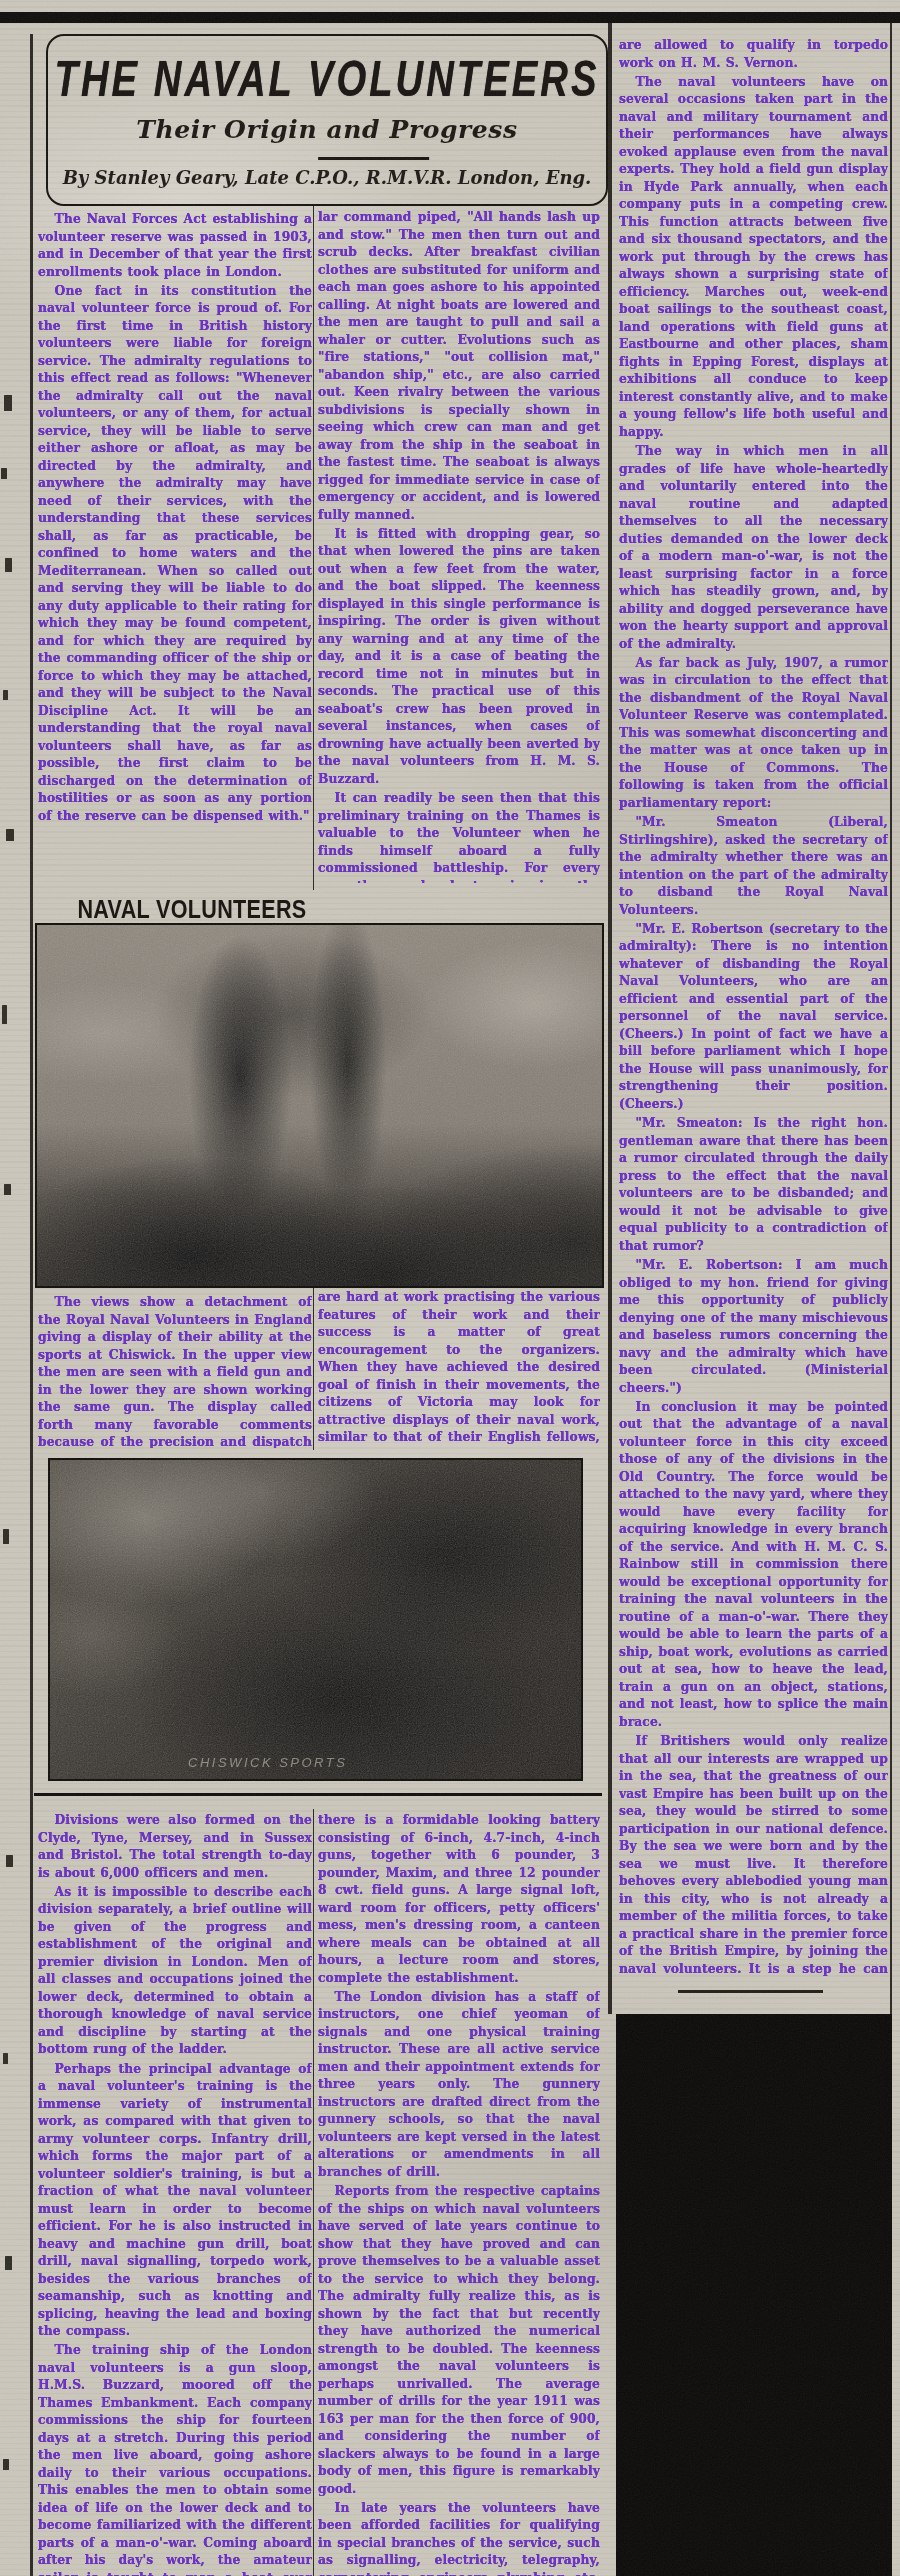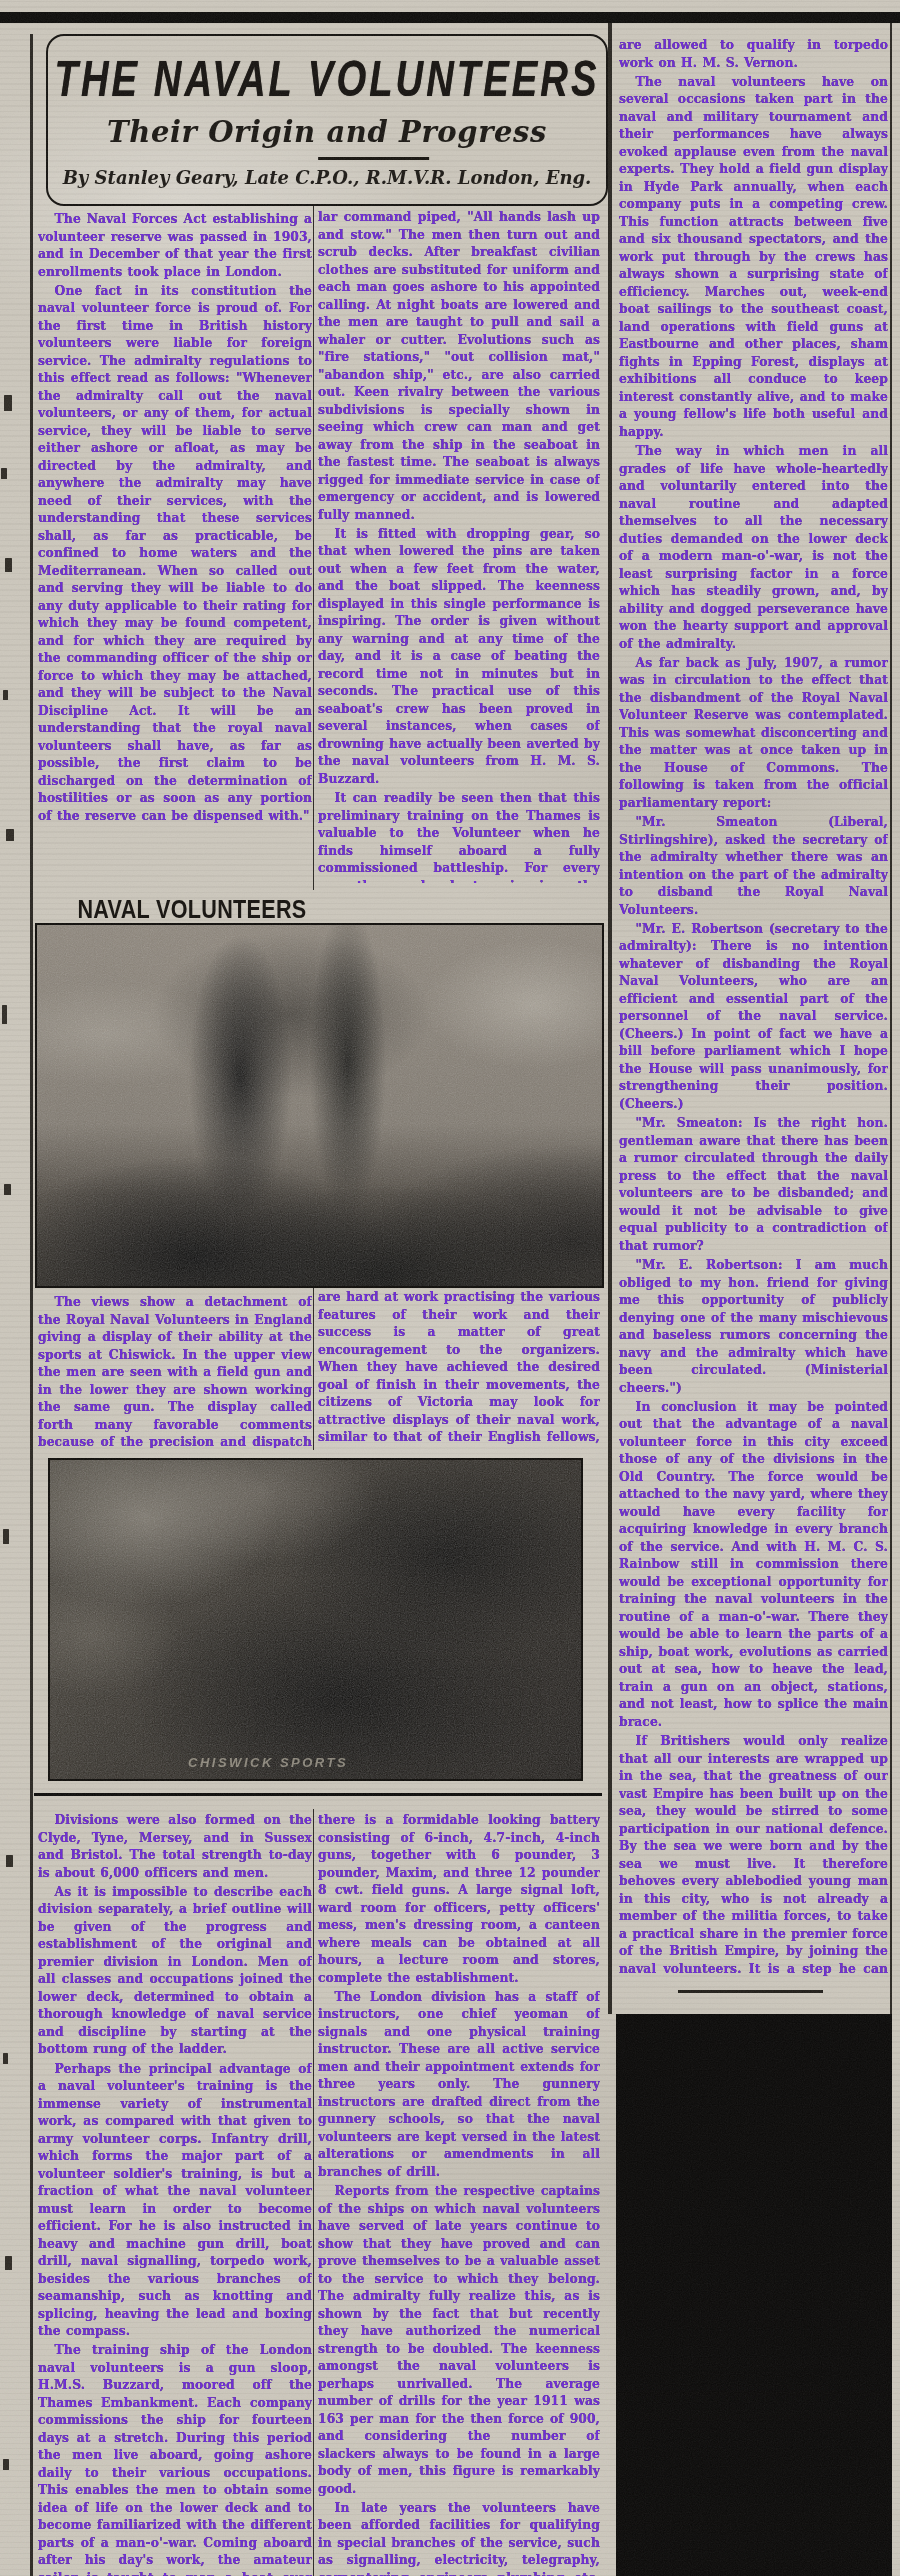--- a/index.html
+++ b/index.html
@@ -15,21 +15,21 @@
        repeating-linear-gradient(0deg, rgba(70,65,58,.05) 0 1.2px, transparent 1.2px 5.5px);}
   .rule-h{position:absolute;background:#0d0c0a;}
   .rule-v{position:absolute;background:#2a2722;}
   .masthead{position:absolute;left:46px;top:34px;width:558px;height:168px;
             border:2.5px solid #14120f;border-radius:18px;}
   .mast-title{position:absolute;left:0;right:0;top:15px;text-align:center;
       font-family:"Liberation Sans","DejaVu Sans",sans-serif;font-weight:bold;font-style:italic;
       font-size:39px;letter-spacing:3.1px;color:#161310;transform:scale(.98,1.28);transform-origin:center top;
       text-shadow:0 0 0.6px rgba(20,17,12,.8);}
   .mast-sub{position:absolute;left:0;right:0;top:79px;text-align:center;
-      font-style:italic;font-weight:bold;font-size:29px;color:#1a1713;letter-spacing:0.6px;}
+      font-style:italic;font-weight:bold;font-size:25px;color:#1a1713;letter-spacing:0.6px;}
   .mast-rule{position:absolute;left:50%;top:121px;width:111px;height:2.5px;background:#17140f;transform:translateX(-8%);}
   .mast-byline{position:absolute;left:0;right:0;top:131px;text-align:center;
       font-style:italic;font-weight:bold;font-size:18px;color:#1c1915;}
   .textcol{position:absolute;overflow:hidden;}
   .textcol p{margin:0 0 1.8px 0;text-indent:16.6px;text-align:justify;
       font-weight:bold;font-size:12.3px;line-height:17.5px;color:#6d28d9;
       letter-spacing:0.1px;word-spacing:0.9px;text-shadow:0 0 0.4px rgba(35,30,24,.85);}
   .cont p:first-child{text-indent:0;}
   .section-head{position:absolute;left:67px;top:894px;width:250px;text-align:center;
       font-family:"Liberation Sans","DejaVu Sans",sans-serif;font-weight:bold;font-size:21.6px;
@@ -48,21 +48,21 @@
        linear-gradient(180deg,#8b8378 0%,#7e776d 55%,#4a443c 75%,#2a2620 100%);}
   .photo2{left:48px;top:1458px;width:531px;height:319px;
      background:
        radial-gradient(ellipse 185px 123px at 18% 18%, rgba(190,183,170,.45), transparent 72%),
        radial-gradient(ellipse 160px 99px at 40% 10%, rgba(160,152,140,.35), transparent 72%),
        radial-gradient(ellipse 123px 86px at 8% 55%, rgba(140,133,120,.30), transparent 72%),
        radial-gradient(ellipse 210px 123px at 75% 30%, rgba(0,0,0,.75), transparent 80%),
        radial-gradient(ellipse 259px 148px at 55% 75%, rgba(0,0,0,.8), transparent 82%),
        linear-gradient(135deg,#4d483f 0%,#2b2721 45%,#171411 100%);}
   .photo-caption{position:absolute;left:26%;bottom:8.6px;
-      font-family:"Liberation Sans",sans-serif;font-weight:bold;font-size:13px;letter-spacing:2.5px;
+      font-family:"Liberation Sans",sans-serif;font-weight:normal;font-size:13px;letter-spacing:2.5px;
       color:rgba(216,209,192,.55);font-style:italic;}
   .blackbox{position:absolute;left:616px;top:2014px;width:276px;height:562px;background:#0a0908;}
   .endrule{position:absolute;left:678px;top:1990px;width:145px;height:2.5px;background:#201d18;}
   .noise-svg{position:absolute;left:0;top:0;pointer-events:none;}
   .frag{position:absolute;background:#2e2a24;border-radius:0.6px;}
 </style>
 </head>
 <body>
 
 <div class="page">

